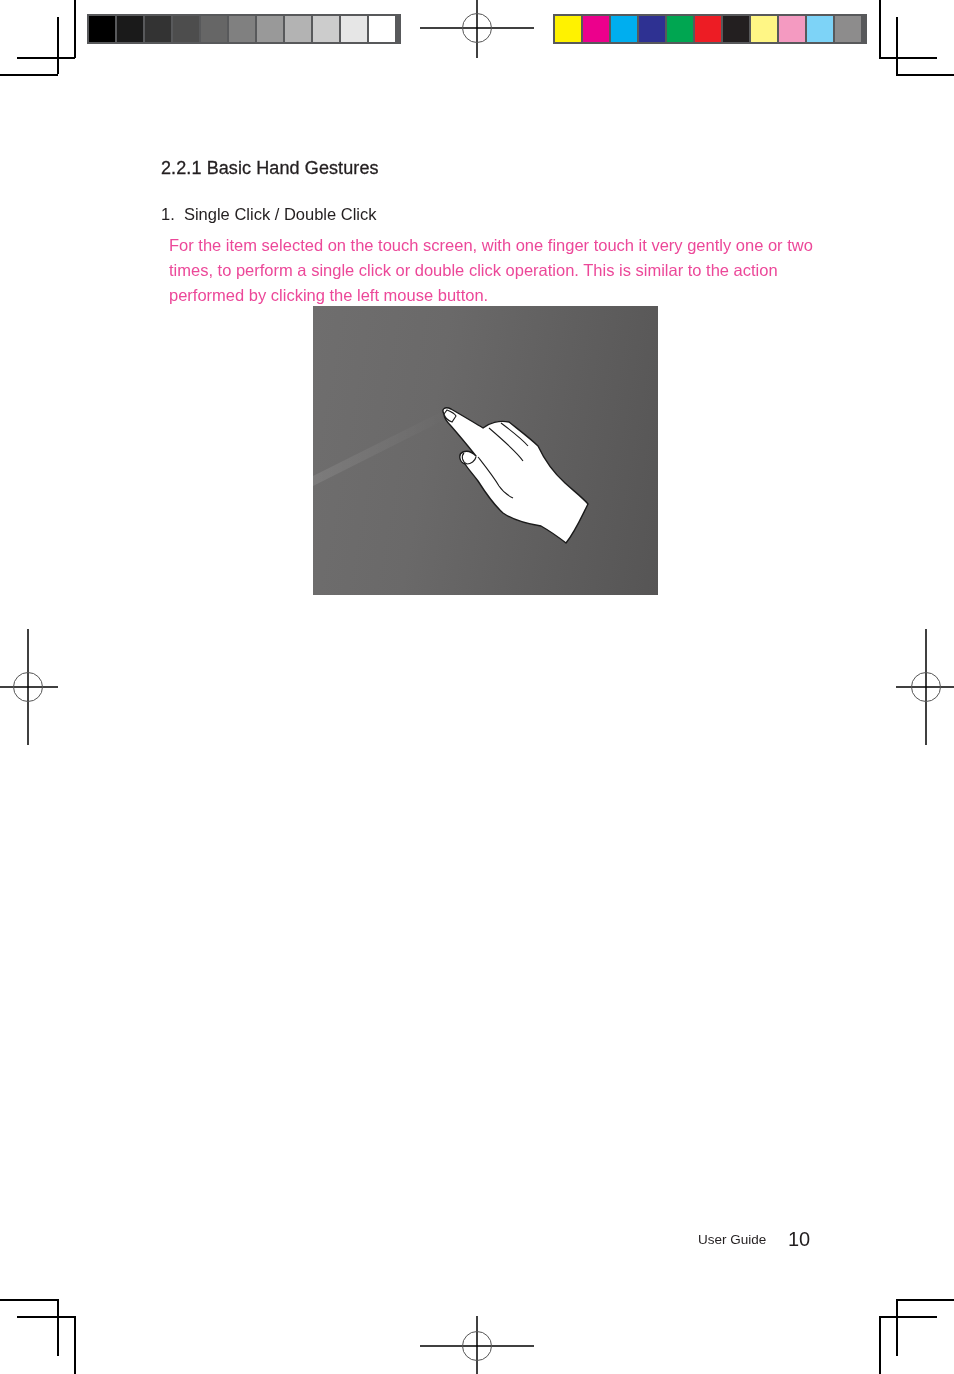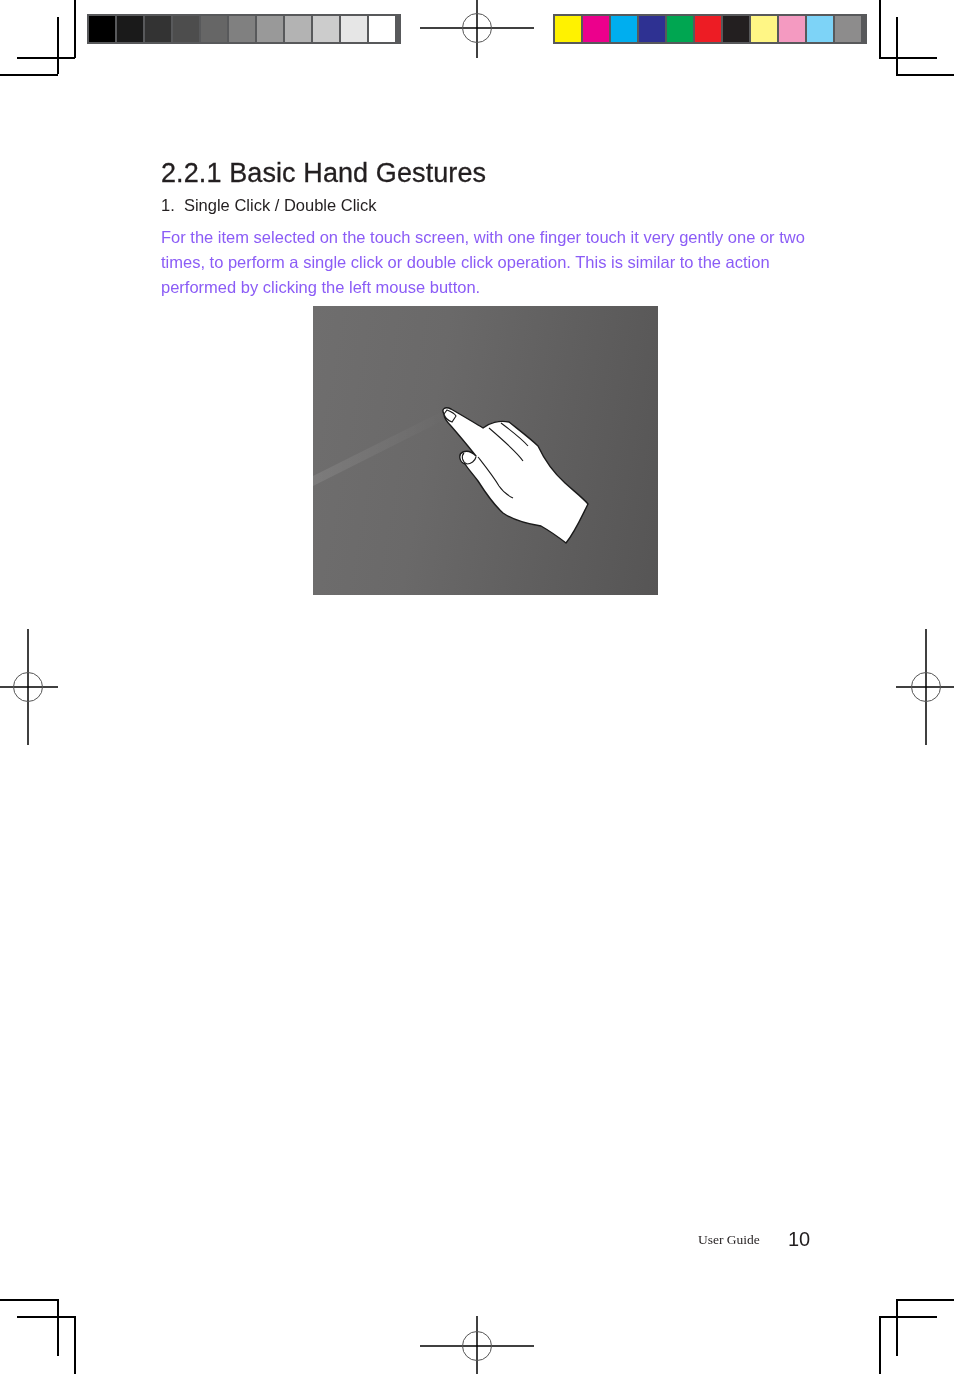--- a/index.html
+++ b/index.html
@@ -2,27 +2,27 @@
 <html><head>
 <meta charset="utf-8">
 <style>
   html, body { margin:0; padding:0; }
   body { width:954px; height:1374px; position:relative; background:#ffffff; overflow:hidden;
          font-family:"Liberation Sans", sans-serif; color:#231f20; }
   .line { position:absolute; background:#000; }
   .reg { position:absolute; }
   .swatches { position:absolute; top:14px; height:30px; display:flex; background:#58595b; padding:2px; box-sizing:border-box; gap:2px; }
   .swatches .sw { width:26px; height:26px; }
-  h2.title { position:absolute; left:161px; top:158px; margin:0; font-size:27px; font-weight:normal; color:#231f20; letter-spacing:0.1px; -webkit-text-stroke:0.3px #231f20; }
+  h2.title { position:absolute; left:161px; top:158px; margin:0; font-size:18px; font-weight:normal; color:#231f20; letter-spacing:0.1px; -webkit-text-stroke:0.3px #231f20; }
   .sub { position:absolute; left:161px; top:196px; font-size:16.5px; color:#231f20; }
-  .para { position:absolute; left:161px; top:225px; width:650px; font-size:16.5px; line-height:25px; color:#8b5cf6; margin:0; }
+  .para { position:absolute; left:161px; top:225px; width:650px; font-size:16.5px; line-height:25px; color:#ec4899; margin:8px; }
   .figure { position:absolute; left:313px; top:306px; width:345px; height:289px;
             background:linear-gradient(100deg, #6f6e6e 0%, #6a6969 35%, #5f5e5e 70%, #565555 100%); overflow:hidden; }
   .figure svg { position:absolute; left:0; top:0; }
-  .footer-label { position:absolute; left:698px; top:1232px; font-size:13.5px; color:#231f20;font-family:Liberation Serif, serif; }
+  .footer-label { position:absolute; left:698px; top:1232px; font-size:13.5px; color:#231f20; }
   .page-num { position:absolute; left:788px; top:1228px; font-size:20px; color:#231f20; }
 </style>
 </head>
 <body>
 
 <div class="line" style="left:74px;top:0;width:1.5px;height:58px;"></div>
 <div class="line" style="left:17px;top:57px;width:58px;height:1.5px;"></div>
 <div class="line" style="left:57px;top:17px;width:1.5px;height:57px;"></div>
 <div class="line" style="left:0;top:74px;width:58px;height:1.5px;"></div>
 
@@ -83,21 +83,21 @@
     <div class="sw" style="background: rgb(0, 166, 81);"></div>
     <div class="sw" style="background: rgb(237, 28, 36);"></div>
     <div class="sw" style="background: rgb(35, 31, 32);"></div>
     <div class="sw" style="background: rgb(255, 246, 133);"></div>
     <div class="sw" style="background: rgb(244, 154, 193);"></div>
     <div class="sw" style="background: rgb(125, 211, 247);"></div>
     <div class="sw" style="background: rgb(141, 140, 140);"></div>
   </div>
 
 <h2 class="title">2.2.1 Basic Hand Gestures</h2>
-<div class="sub" style="white-space:pre;">1.  Single Click / Double Click</div>
+<div class="sub" style="white-space:pre;margin-top:9px;">1.  Single Click / Double Click</div>
 <p class="para">For the item selected on the touch screen, with one finger touch it very gently one or two times, to perform a single click or double click operation. This is similar to the action performed by clicking the left mouse button.</p>
 
 <div class="figure">
   <svg width="345" height="289" viewBox="0 0 345 289">
     <defs>
       <linearGradient id="streak" x1="0" y1="0" x2="1" y2="0">
         <stop offset="0" stop-color="#ffffff" stop-opacity="0.10"></stop>
         <stop offset="1" stop-color="#ffffff" stop-opacity="0"></stop>
       </linearGradient>
     </defs>

